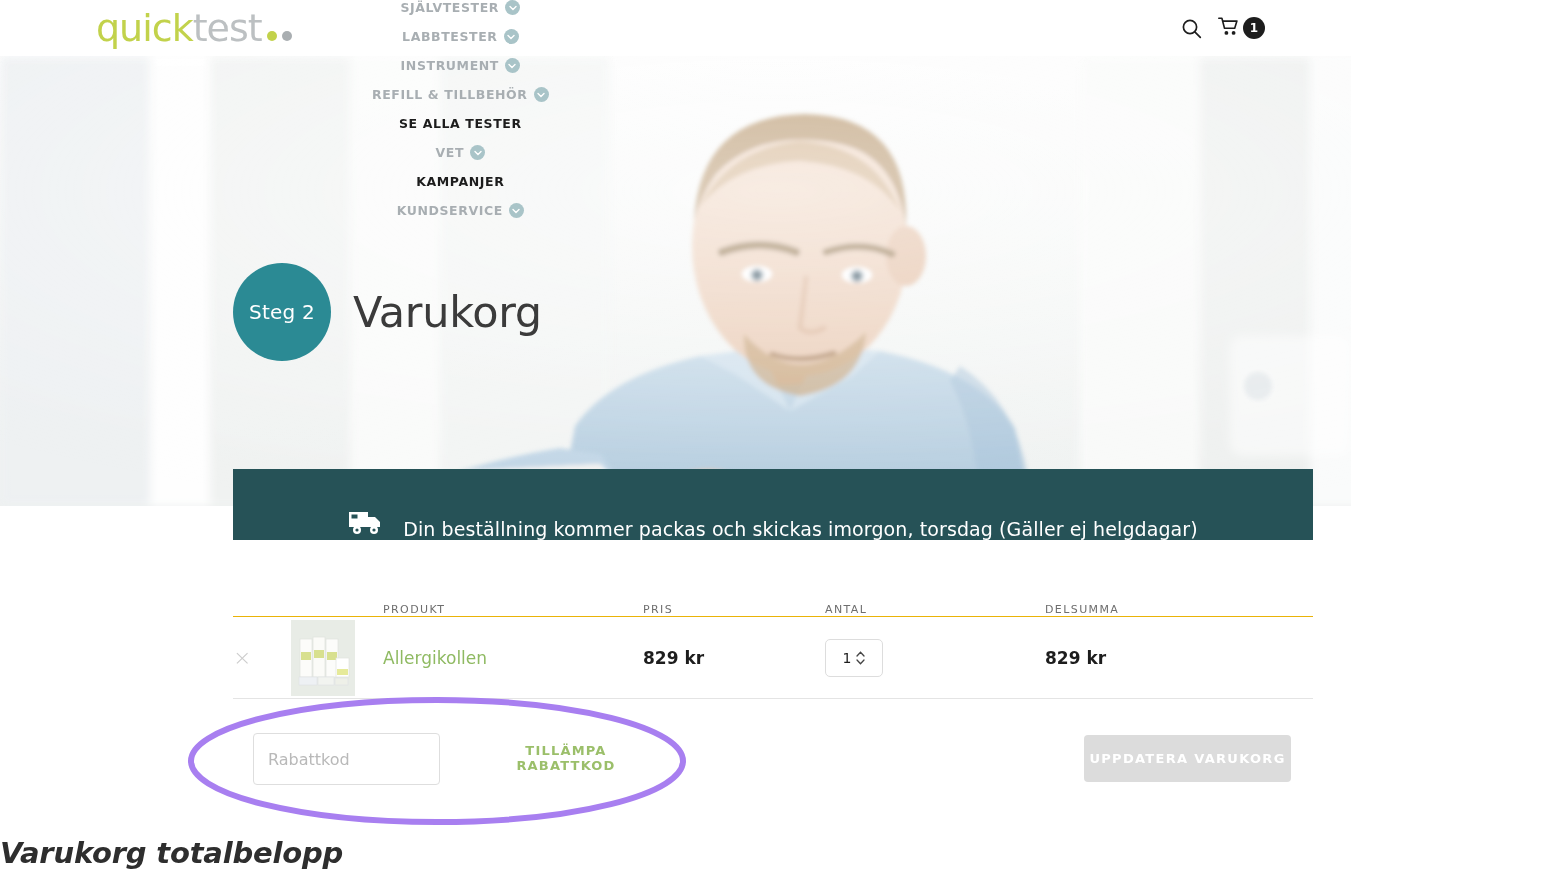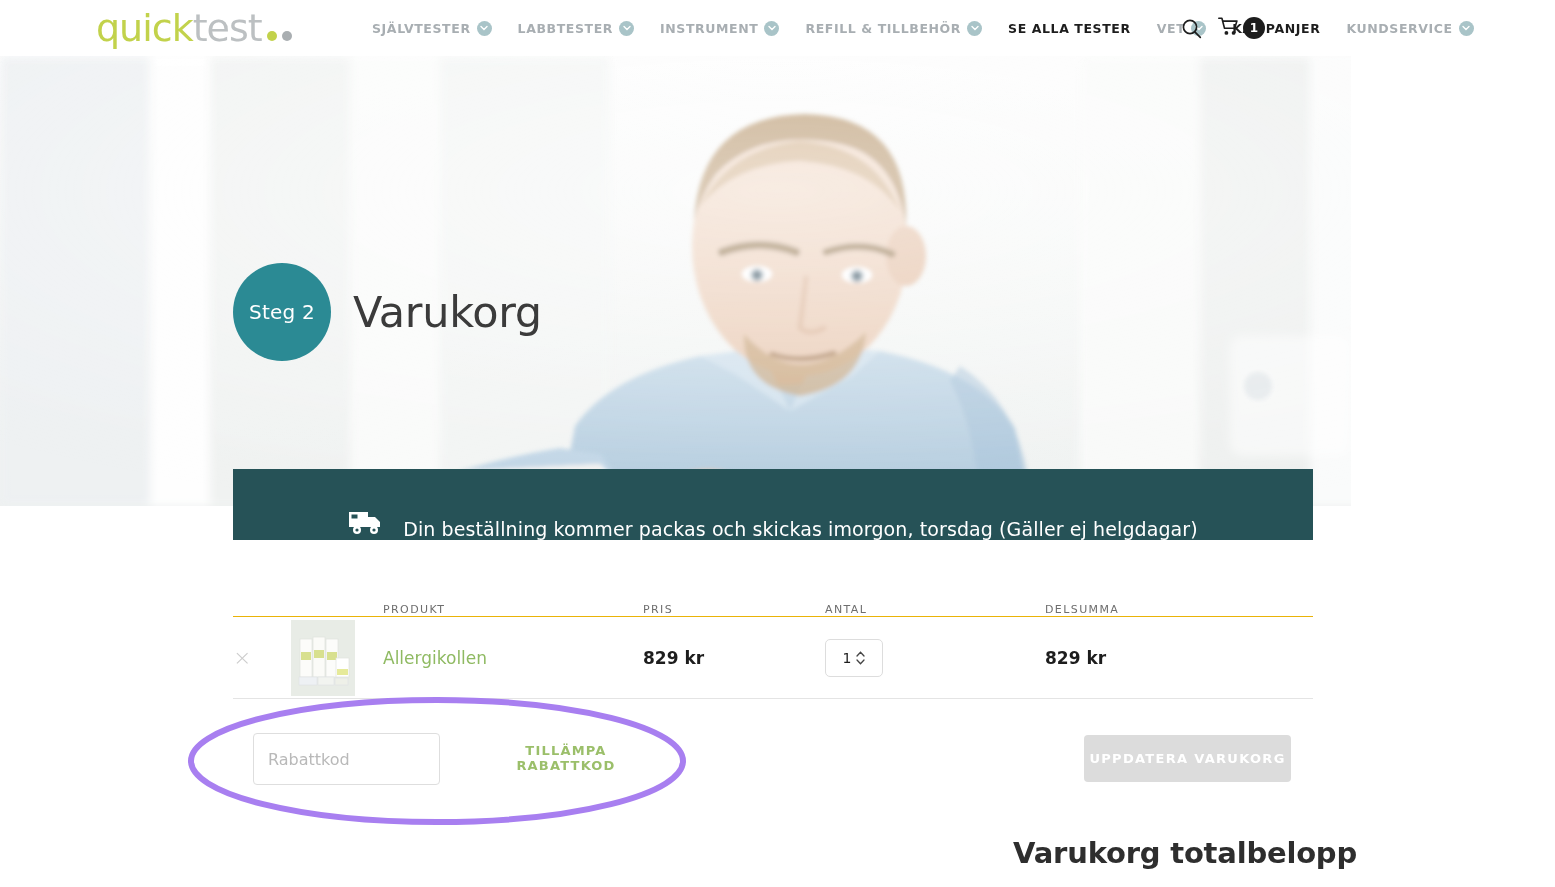--- a/index.html
+++ b/index.html
@@ -26,21 +26,21 @@
   .logo .t { color:#bcc0c2; }
   .logo .dot1, .logo .dot2 {
     display:inline-block; width:10px; height:10px; border-radius:50%;
     vertical-align:baseline; margin-left:5px;
   }
   .logo .dot1 { background:#c2d24b; }
   .logo .dot2 { background:#a9aeb1; }
 
   .nav {
     position:absolute; left:372px; top:0; height:56px;
-    display:flex; align-items:center; gap:0px;
+    display:flex; align-items:center; gap:14px;flex-direction:column;
   }
   .nav-item {
     display:flex; align-items:center; gap:6px;
     font-size:12.5px; font-weight:700; letter-spacing:0.6px;
     color:#a8aeb2; margin-right:26px; white-space:nowrap; cursor:pointer;
   }
   .nav-item.dark { color:#1d1d1d; }
   .caret {
     width:15px; height:15px; border-radius:50%;
     background:#a9c4c8; display:inline-flex;
@@ -146,22 +146,22 @@
     color:#9bbf6a; line-height:15px; text-align:center;
   }
   .update-btn {
     position:absolute; left:851px; top:20px; width:207px; height:47px;
     background:#dcdcdc; border:none; border-radius:4px; cursor:default;
     font-family:"DejaVu Sans", sans-serif;
     font-size:13px; font-weight:700; letter-spacing:1.3px; color:#ffffff;
   }
 
   .totals-title {
-    position:absolute; left:0; top:836px; width:1357px; text-align:right;
-    font-size:29px; font-weight:700; color:#2e2e2e; letter-spacing:-0.2px;
+    position:absolute; left:0; top:836px; width:1357px; text-align:left;
+    font-size:29px; font-weight:700; color:#2e2e2e; letter-spacing:-0.2px;font-style:italic;
   }
 
   
   .annot { position:absolute; left:0; top:0; width:1555px; height:887px;
            pointer-events:none; z-index:60; }
 </style>
 </head>
 <body>
 
 <div id="root">

